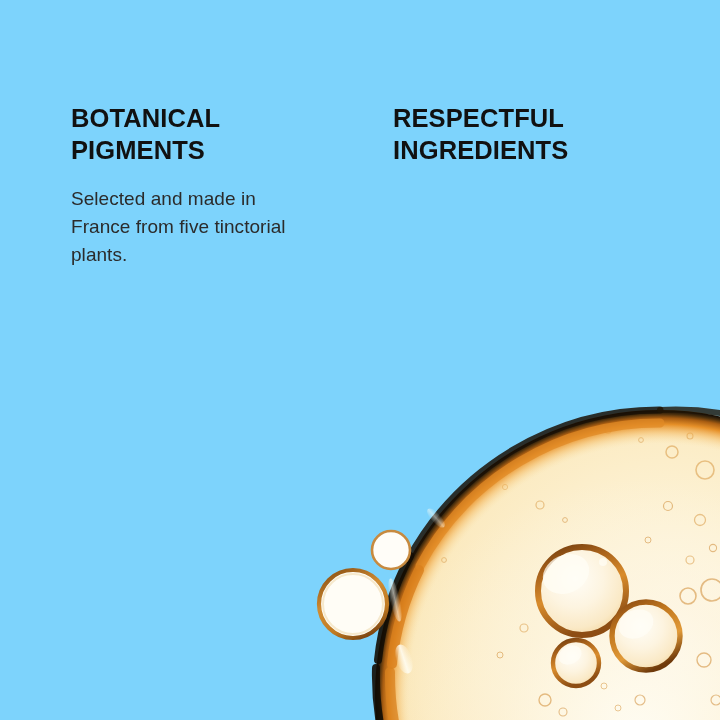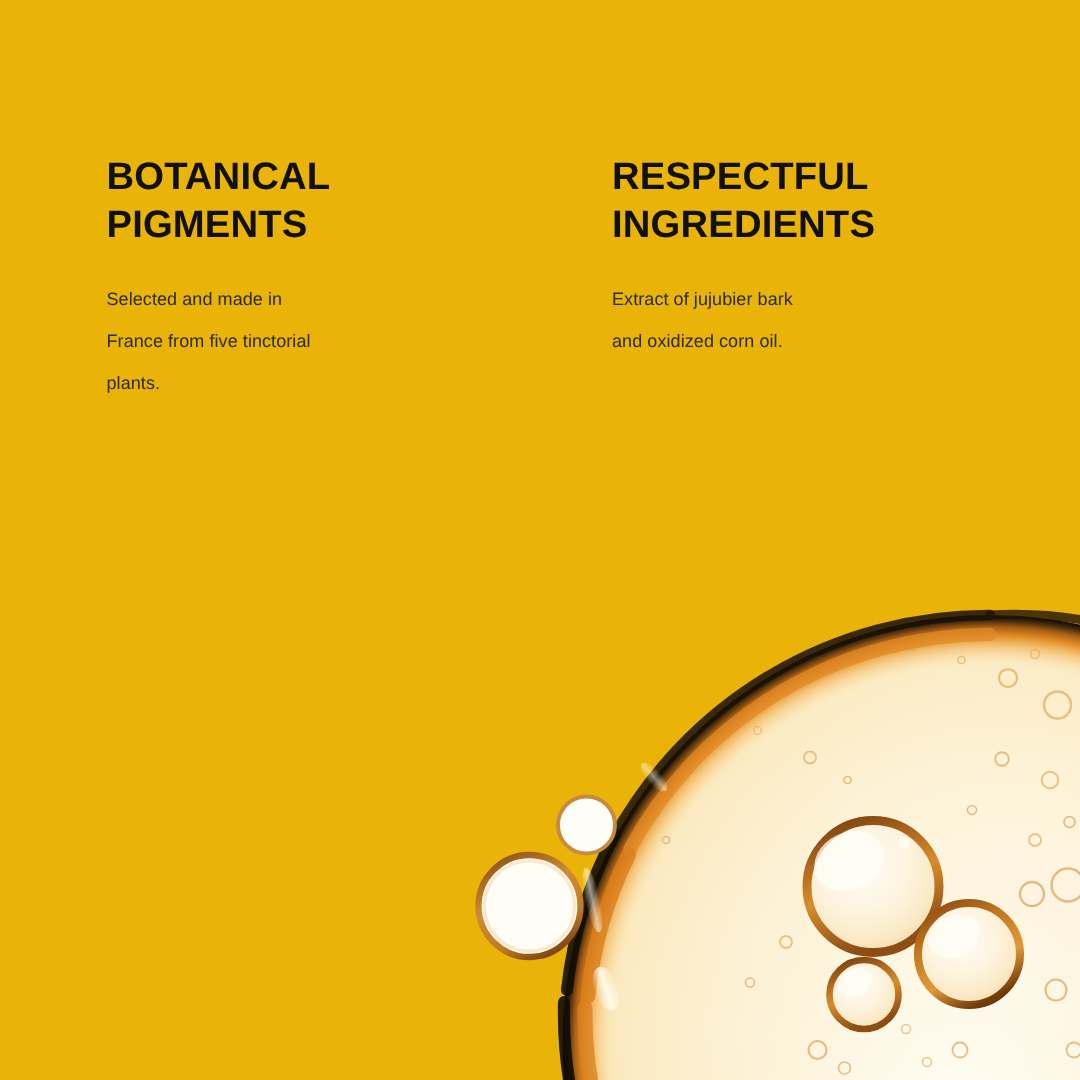--- a/index.html
+++ b/index.html
@@ -5,21 +5,21 @@
 <style>
   html, body {
     margin: 0;
     padding: 0;
     background: #ffffff;
   }
   #canvas {
     position: relative;
     width: 720px;
     height: 720px;
-    background: #eab308;
+    background: #7dd3fc;
     overflow: hidden;
     font-family: "Liberation Sans", sans-serif;
     -webkit-font-smoothing: antialiased;
   }
 
   
   .oil-photo {
     position: absolute;
     left: 0;
     top: 0;
@@ -27,39 +27,39 @@
     height: 720px;
     pointer-events: none;
   }
 
   
   .feature-block {
     position: absolute;
     z-index: 5;
   }
   #block-botanical   { left: 71px;  top: 102px; width: 300px; }
-  #block-respectful  { left: 393px; top: 102px; width: 300px; margin-left: 15px; }
+  #block-respectful  { left: 393px; top: 102px; width: 300px; }
   #block-precious    { left: 71px;  top: 342px; width: 310px; }
 
   .feature-title {
     margin: 0;
     color: #111111;
     font-family: "Liberation Sans", sans-serif;
     font-size: 25.5px;
     font-weight: 700;
     line-height: 32px;
     letter-spacing: 0.1px;
     text-transform: uppercase;
     white-space: pre-line;
   }
   .feature-body {
     margin: 19px 0 0 0;
     color: #2b2b2b;
     font-family: "Liberation Sans", sans-serif;
-    font-size: 12px;
+    font-size: 19px;
     font-weight: 400;
     line-height: 28px;
     letter-spacing: 0.05px;
     white-space: pre-line;
   }
   #block-precious .feature-body { margin-top: 16px; }
 </style>
 </head>
 <body>
 
@@ -208,18 +208,16 @@
     <h2 class="feature-title">BOTANICAL
 PIGMENTS</h2>
     <p class="feature-body">Selected and made in
 France from five tinctorial
 plants.</p>
   </div>
 
   <div class="feature-block" id="block-respectful">
     <h2 class="feature-title">RESPECTFUL
 INGREDIENTS</h2>
-    <p class="feature-body">Extract of jujubier bark
-and oxidized corn oil.</p>
   </div>
 
 
 </div>
 
 </body></html>

